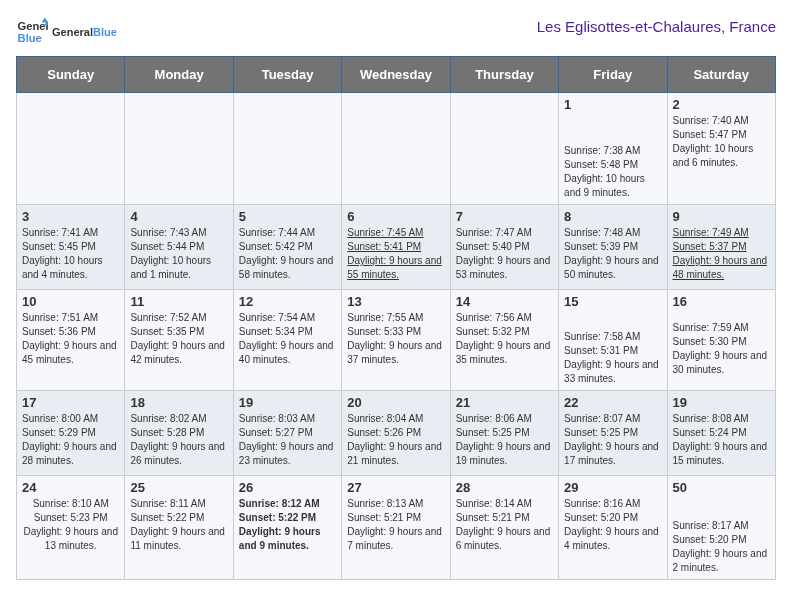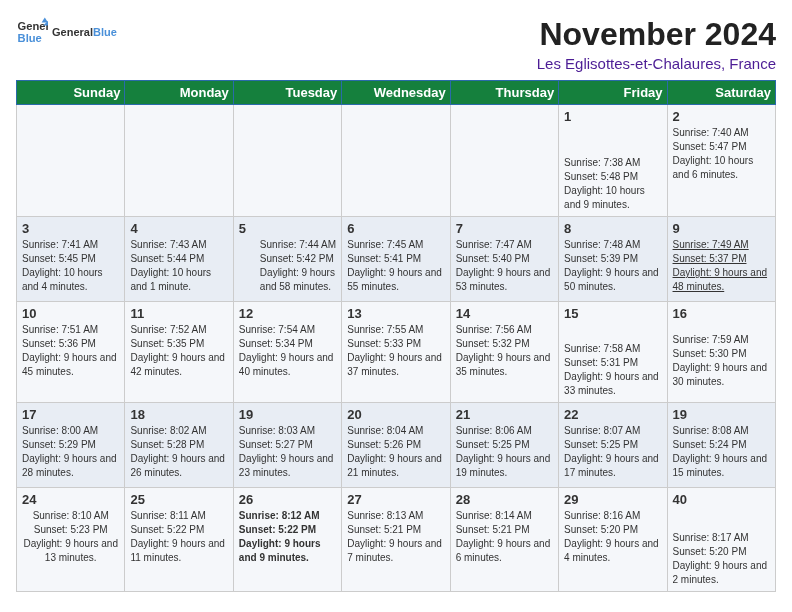--- a/index.html
+++ b/index.html
@@ -37,26 +37,26 @@
       font-size: 15px;
       color: #4c1d95;
       margin-top: 2px;
     }
     table {
       width: 100%;
       border-collapse: collapse;
       table-layout: fixed;
     }
     thead tr th {
-      background-color: #15803d;
+      background-color: #737373;
       color: #fff;
       font-size: 13px;
       font-weight: bold;
-      padding: 4px 4px;
-      text-align: right;
+      padding: 10px 4px;
+      text-align: center;
       border: 1px solid #2a6aaa;
     }
     tbody tr td {
       border: 1px solid #ccc;
       vertical-align: top;
       padding: 4px 5px;
       font-size: 10.5px;
       color: #333;
       min-height: 80px;
       height: 85px;
@@ -91,21 +91,20 @@
       <text x="2" y="18" font-size="14" font-weight="bold" fill="#333">General</text>
       <text x="2" y="33" font-size="14" font-weight="bold" fill="#4a90d9">Blue</text>
       <polygon points="32,8 40,8 36,2" fill="#4a90d9"></polygon>
       <polygon points="34,12 40,12 40,6" fill="#4a90d9"></polygon>
     </svg>
     <div>
       <div style="font-size:11px;font-weight:bold;color:#333;">General<span style="color:#4a90d9">Blue</span></div>
     </div>
   </div>
   <div class="title-block">
-    <div class="main-title">November 2024</div>
     <div class="subtitle">Les Eglisottes-et-Chalaures, France</div>
   </div>
 </div>
 
 <table>
   <thead>
     <tr>
     <th>Sunday</th>
         <th>Monday</th>
         <th>Tuesday</th>
@@ -143,27 +142,27 @@
 Daylight: 10 hours and 4 minutes.</div>
         </td>
         <td>
           <span class="day-number">4</span>
           <div class="day-info" style="white-space: pre-line;">Sunrise: 7:43 AM
 Sunset: 5:44 PM
 Daylight: 10 hours and 1 minute.</div>
         </td>
         <td>
           <span class="day-number">5</span>
-          <div class="day-info" style="white-space: pre-line; margin-left: 21px;">Sunrise: 7:44 AM
+          <div class="day-info" style="white-space: pre-line;">Sunrise: 7:44 AM
 Sunset: 5:42 PM
 Daylight: 9 hours and 58 minutes.</div>
         </td>
         <td>
           <span class="day-number">6</span>
-          <div class="day-info" style="white-space: pre-line;">Sunrise: 7:45 AM
+          <div class="day-info" style="white-space: pre-line; text-decoration: underline;">Sunrise: 7:45 AM
 Sunset: 5:41 PM
 Daylight: 9 hours and 55 minutes.</div>
         </td>
         <td>
           <span class="day-number">7</span>
           <div class="day-info" style="white-space: pre-line;">Sunrise: 7:47 AM
 Sunset: 5:40 PM
 Daylight: 9 hours and 53 minutes.</div>
         </td>
         <td>
@@ -298,20 +297,20 @@
 Sunset: 5:21 PM
 Daylight: 9 hours and 6 minutes.</div>
         </td>
         <td>
           <span class="day-number">29</span>
           <div class="day-info" style="white-space: pre-line;">Sunrise: 8:16 AM
 Sunset: 5:20 PM
 Daylight: 9 hours and 4 minutes.</div>
         </td>
         <td>
-          <span class="day-number">40</span>
+          <span class="day-number">50</span>
           <div class="day-info" style="white-space: pre-line; margin-top: 24px;">Sunrise: 8:17 AM
 Sunset: 5:20 PM
 Daylight: 9 hours and 2 minutes.</div>
         </td>
       </tr>
     </tbody>
 </table>
 
 </body></html>

